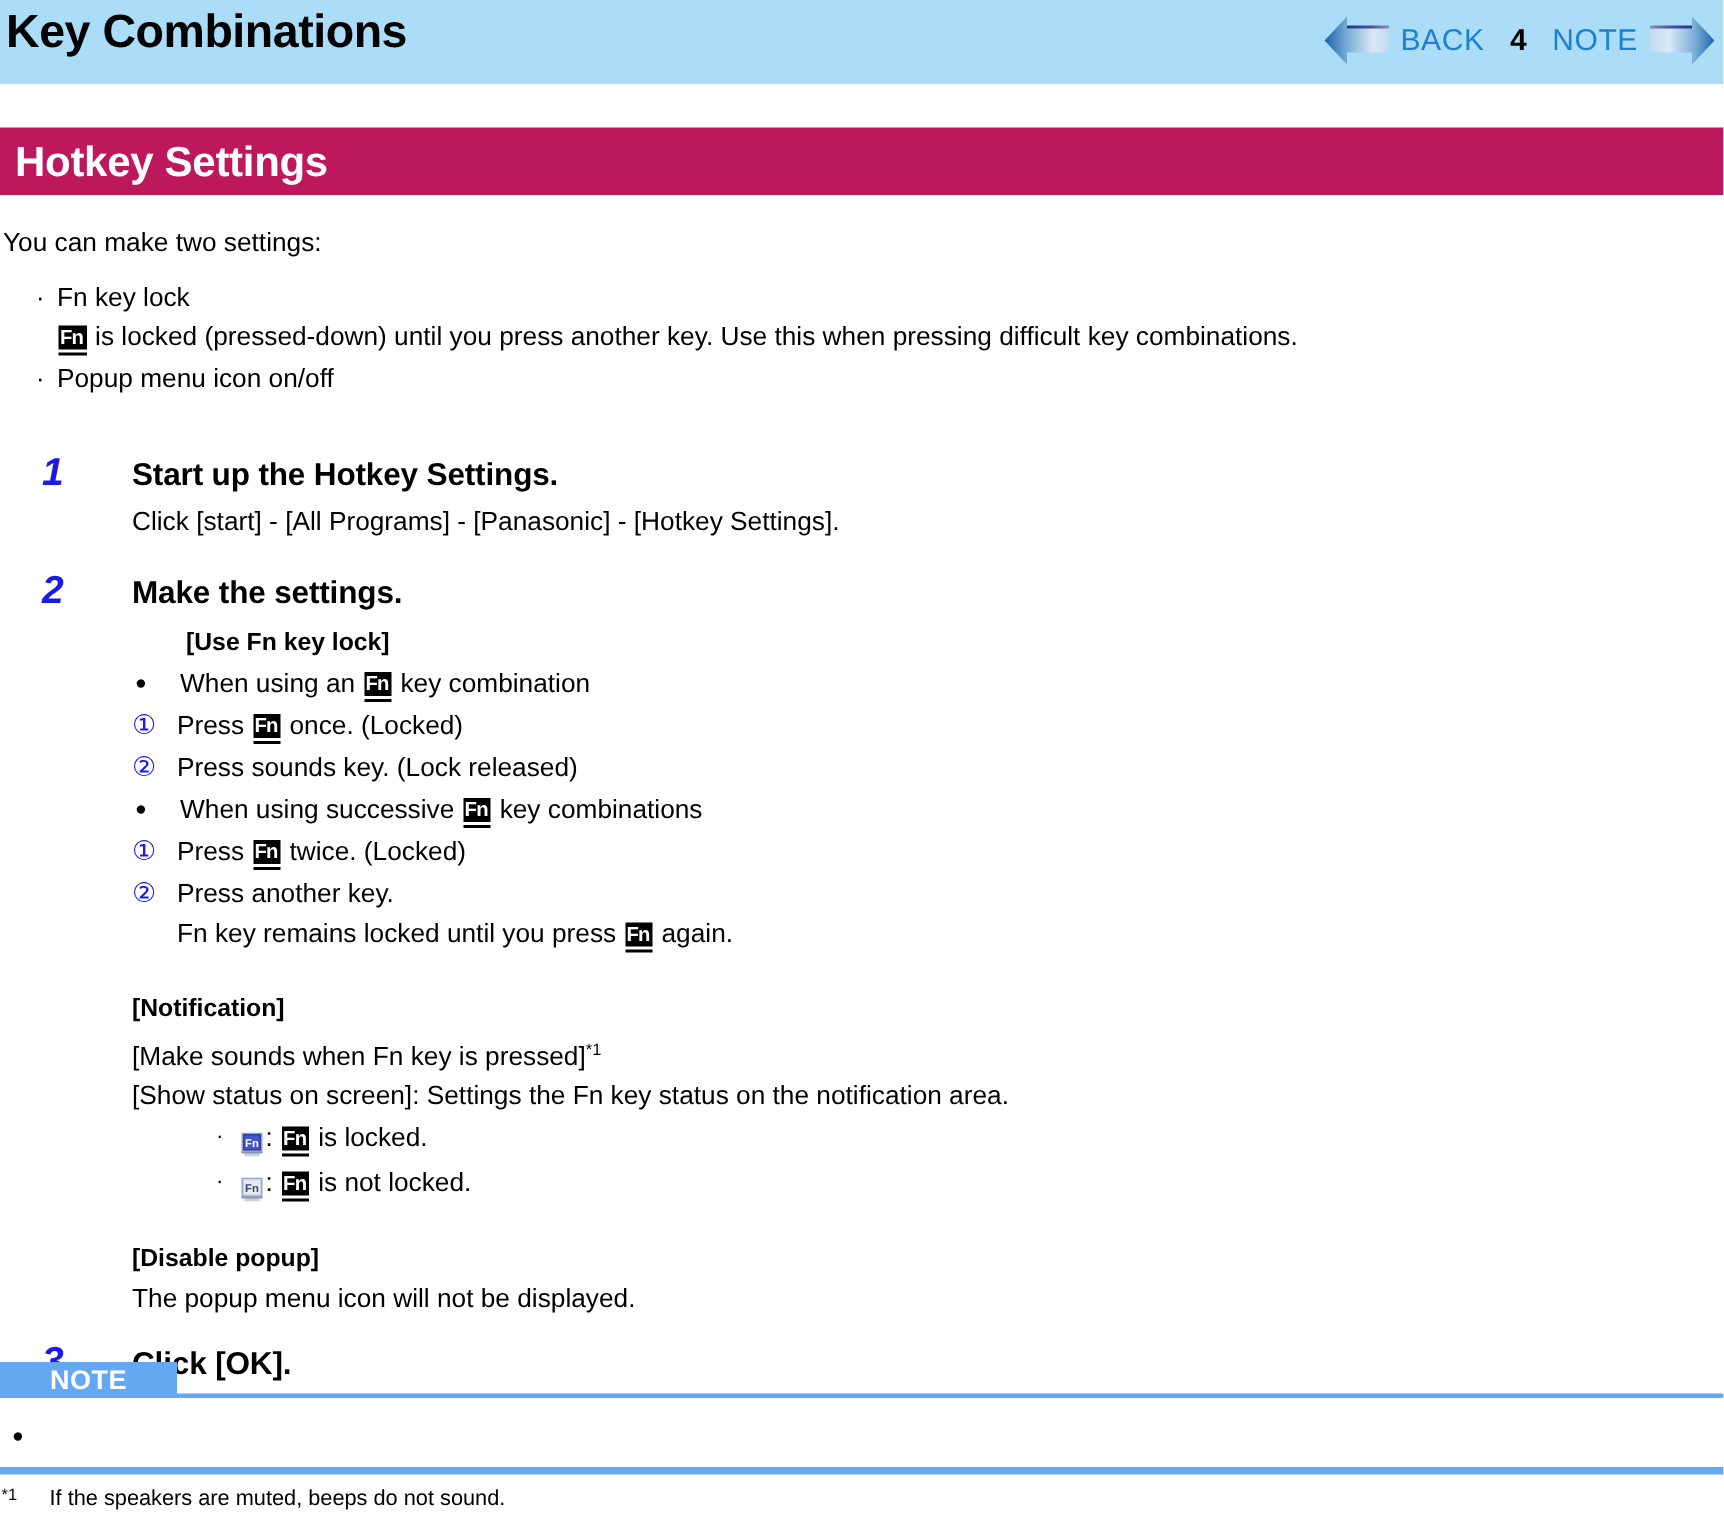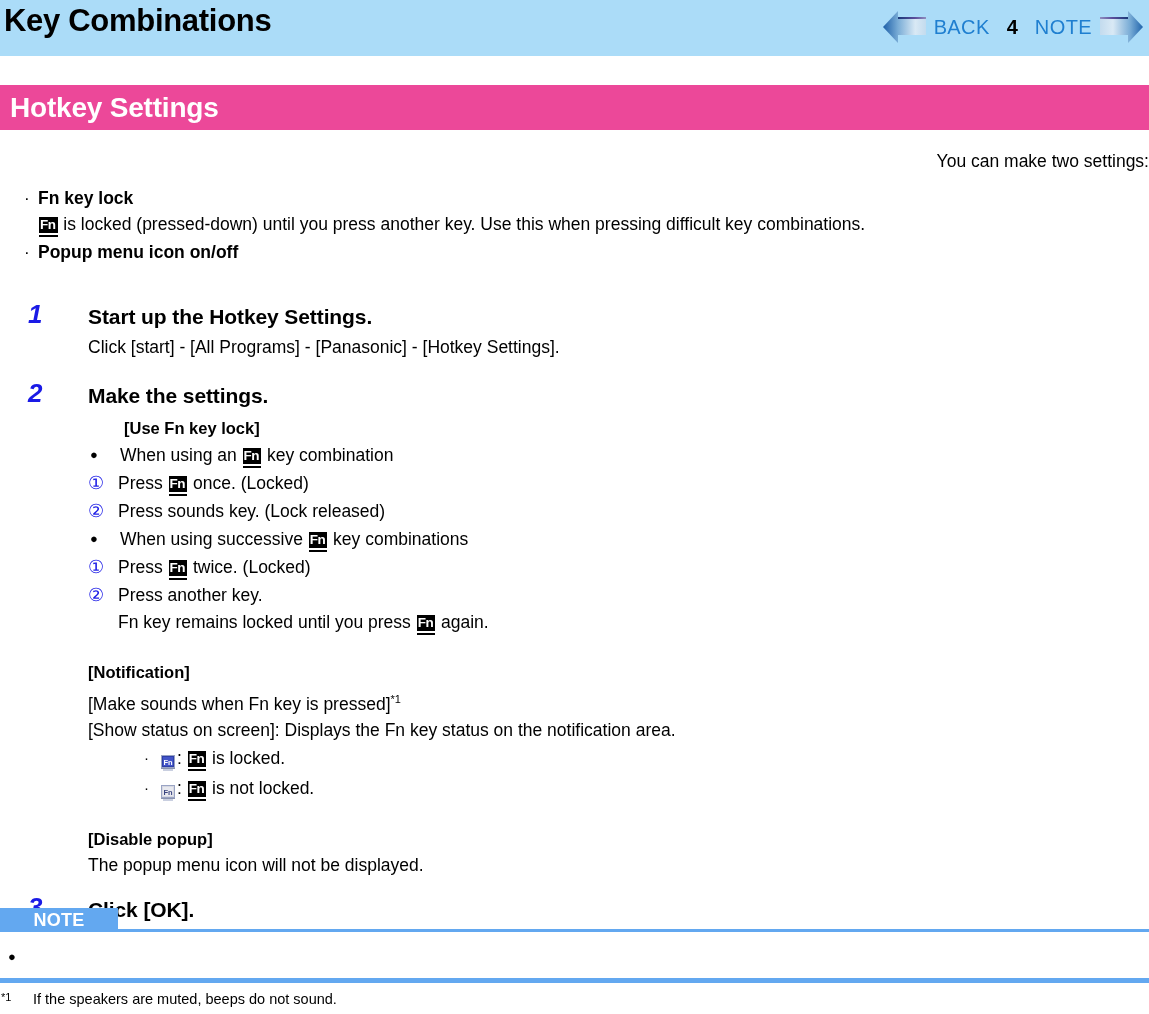--- a/index.html
+++ b/index.html
@@ -67,21 +67,21 @@
     padding: 0 10px;
     line-height: 42px;
   }
 
   
   #section-bar {
     position: absolute;
     left: 0; top: 85px;
     width: 1149px;
     height: 45px;
-    background: #ec4899;
+    background: #be185d;
   }
   #section-title {
     position: absolute;
     left: 10px;
     top: 0;
     line-height: 45px;
     font-size: 28px;
     font-weight: bold;
     color: #ffffff;
     letter-spacing: -0.2px;
@@ -95,39 +95,38 @@
     top: 130px;
     width: 1149px;
   }
   .para {
     font-size: 17.5px;
     line-height: 25px;
     color: #000;
   }
   #intro-line {
     margin: 19px 0 12px 2px;
-    text-align: right;
   }
 
   .bullet-list { margin: 1px 0 0 0; padding: 0; }
   .bullet-row {
     display: flex;
     align-items: flex-start;
     font-size: 17.5px;
     line-height: 25px;
     margin-left: 24px;
   }
   .bullet-dot-small {
     width: 14px;
     flex: 0 0 14px;
     text-align: left;
     font-size: 17px;
     line-height: 25px;
   }
-  .bold { font-weight: bold; }
+  .bold { font-weight: normal; }
   .sub-line { margin-left: 38px; font-size: 17.5px; line-height: 26px; }
 
   
   .fn-key {
     display: inline-block;
     position: relative;
     background: #000000;
     color: #ffffff;
     font-family: "Liberation Sans", sans-serif;
     font-weight: bold;
@@ -419,21 +418,21 @@
         <span class="marker circled">②</span>
         <span class="row-text">Press another key.</span>
       </div>
       <div class="cont-text"><span>Fn key remains locked until you press </span><span class="fn-key">Fn</span><span> again.</span></div>
     </div>
 
     <div class="blank-gap"></div>
 
     <div class="heading-sq">[Notification]</div>
     <div class="step-body" style="margin-top:6px;"><span>[Make sounds when Fn key is pressed]</span><sup class="fn-ref">*1</sup></div>
-    <div class="step-body" style="margin-top:0;">[Show status on screen]: Displays the Fn key status on the notification area.</div>
+    <div class="step-body" style="margin-top:0;">[Show status on screen]: Settings the Fn key status on the notification area.</div>
 
     <div class="notif-row">
       <span class="notif-bullet">·</span>
       <span class="tray-icon">
         <svg width="16" height="16" viewBox="0 0 16 16" xmlns="http://www.w3.org/2000/svg">
           <rect x="1" y="0" width="14" height="13" fill="#9AA4C4"></rect>
           <rect x="2" y="1" width="12" height="11" fill="#2E3FA8"></rect>
           <rect x="3" y="2" width="10" height="9" fill="#4254C8"></rect>
           <text x="8" y="9.5" font-family="Liberation Sans, sans-serif" font-size="7.5" font-weight="bold" fill="#ffffff" text-anchor="middle">Fn</text>
           <rect x="3" y="13" width="10" height="3" fill="#C9CFE0"></rect>

